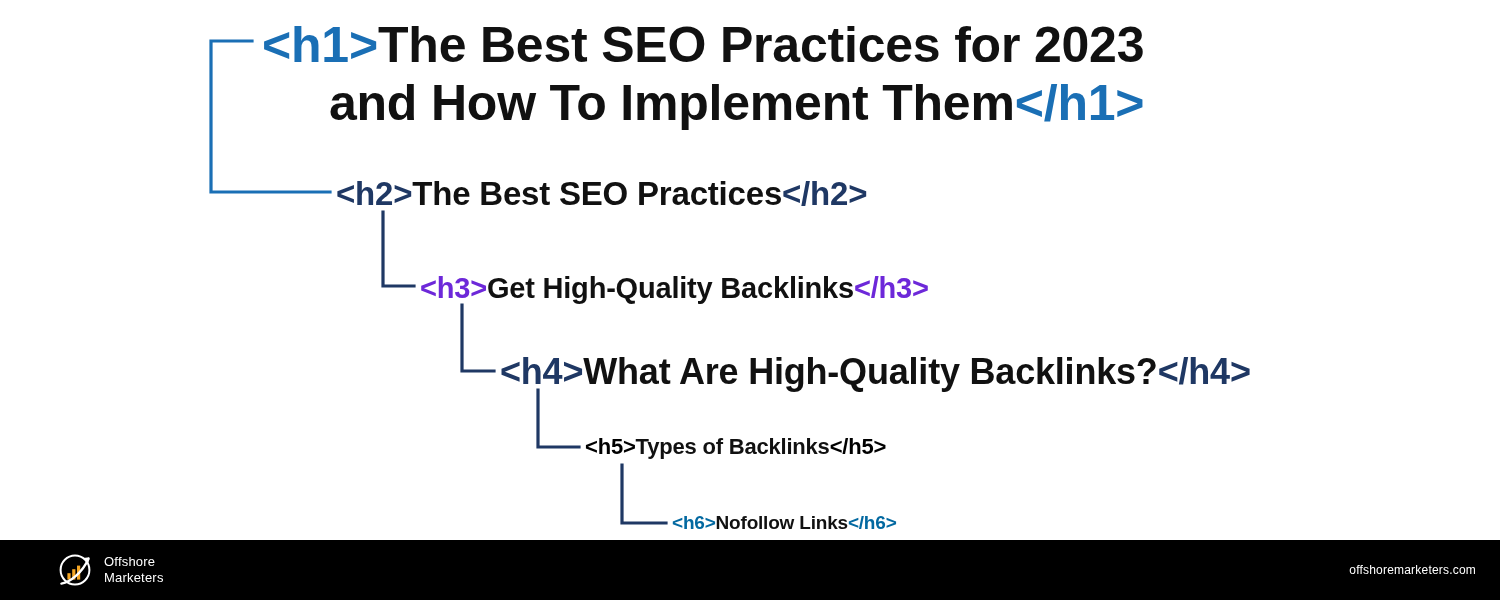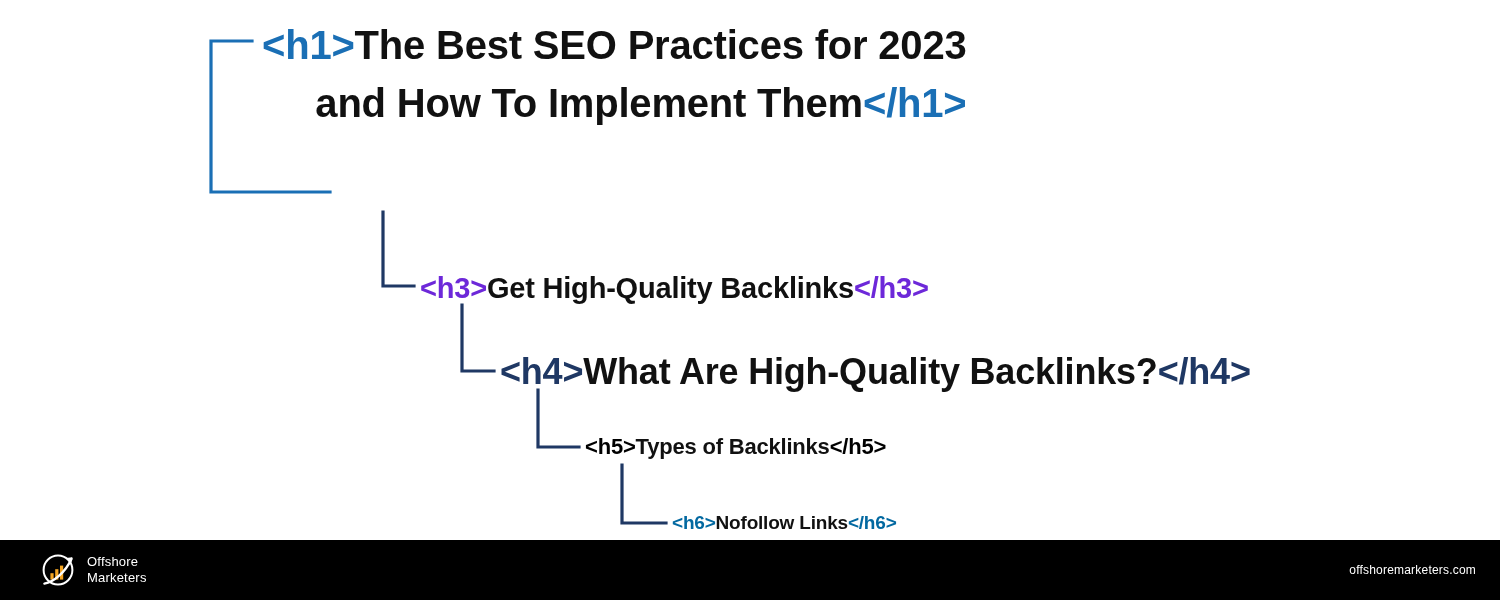--- a/index.html
+++ b/index.html
@@ -51,21 +51,21 @@
     font-weight: 700;
   }
   .node .title {
     color: #111111;
   }
 
   
   #row-h1 {
     left: 262px;
     top: 16px;
-    font-size: 40px;
+    font-size: 50px;
     line-height: 58px;
     text-align: left;
   }
   #row-h1 .tag { color: #1a6fb5; }
   #row-h1 .line2 {
     display: block;
     text-align: right;
     padding-right: 0px;
   }
 
@@ -114,21 +114,21 @@
     position: absolute;
     left: 0;
     top: 540px;
     width: 1500px;
     height: 60px;
     background: #000000;
     display: flex;
     align-items: center;
     justify-content: space-between;
     box-sizing: border-box;
-    padding: 0 24px 0 38px;
+    padding: 0 24px 0 55px;
   }
 
   .brand {
     display: flex;
     align-items: center;
     gap: 9px;
   }
 
   .brand-mark {
     width: 40px;
@@ -176,20 +176,23 @@
 
       <path d="M 538 390 L 538 447 L 579 447" fill="none" stroke="#1f3864" stroke-width="3.2" stroke-linecap="square"></path>
 
       <path d="M 622 465 L 622 523 L 666 523" fill="none" stroke="#1f3864" stroke-width="3.2" stroke-linecap="square"></path>
     </svg>
 
     <div class="node" id="row-h1">
       <span class="tag">&lt;h1&gt;</span><span class="title">The Best SEO Practices for 2023</span><span class="line2"><span class="title">and How To Implement Them</span><span class="tag">&lt;/h1&gt;</span></span>
     </div>
 
+    <div class="node" id="row-h2">
+      <span class="tag">&lt;h2&gt;</span><span class="title">The Best SEO Practices</span><span class="tag">&lt;/h2&gt;</span>
+    </div>
 
     <div class="node" id="row-h3">
       <span class="tag">&lt;h3&gt;</span><span class="title">Get High-Quality Backlinks</span><span class="tag">&lt;/h3&gt;</span>
     </div>
 
     <div class="node" id="row-h4">
       <span class="tag">&lt;h4&gt;</span><span class="title">What Are High-Quality Backlinks?</span><span class="tag">&lt;/h4&gt;</span>
     </div>
 
     <div class="node" id="row-h5">

